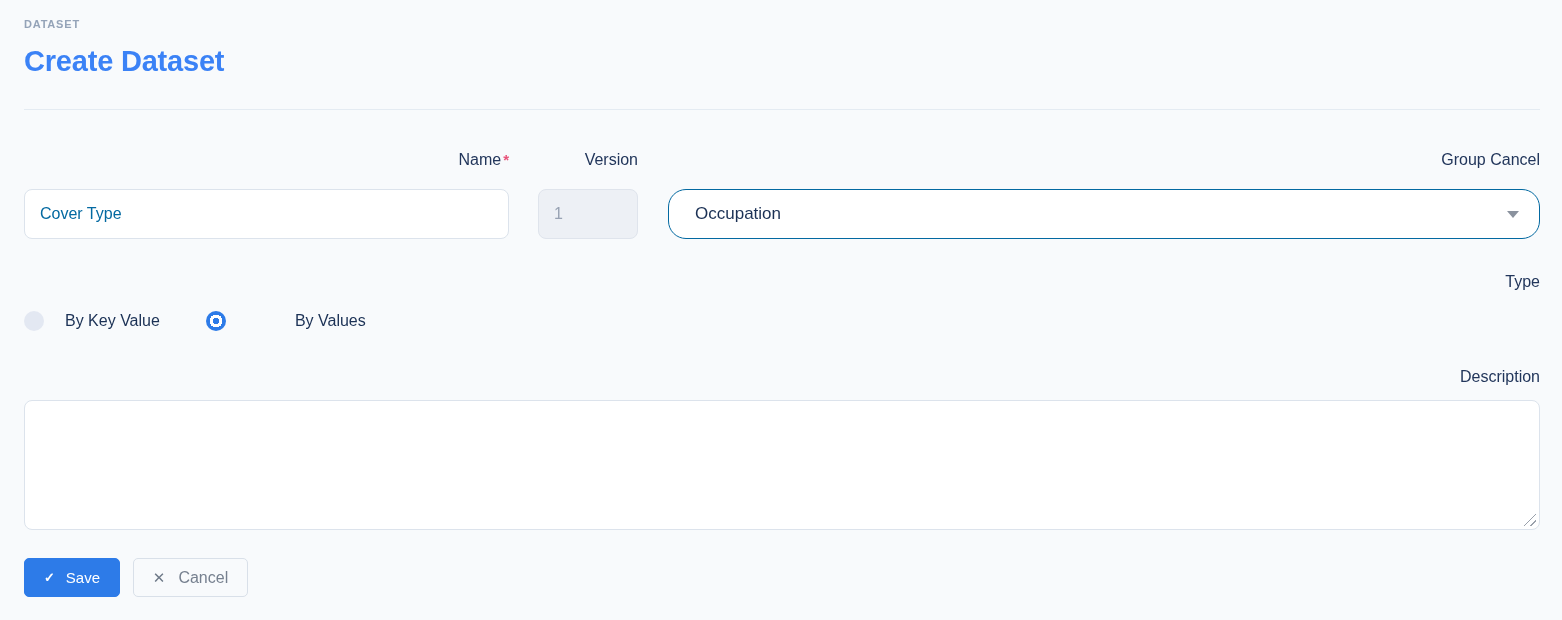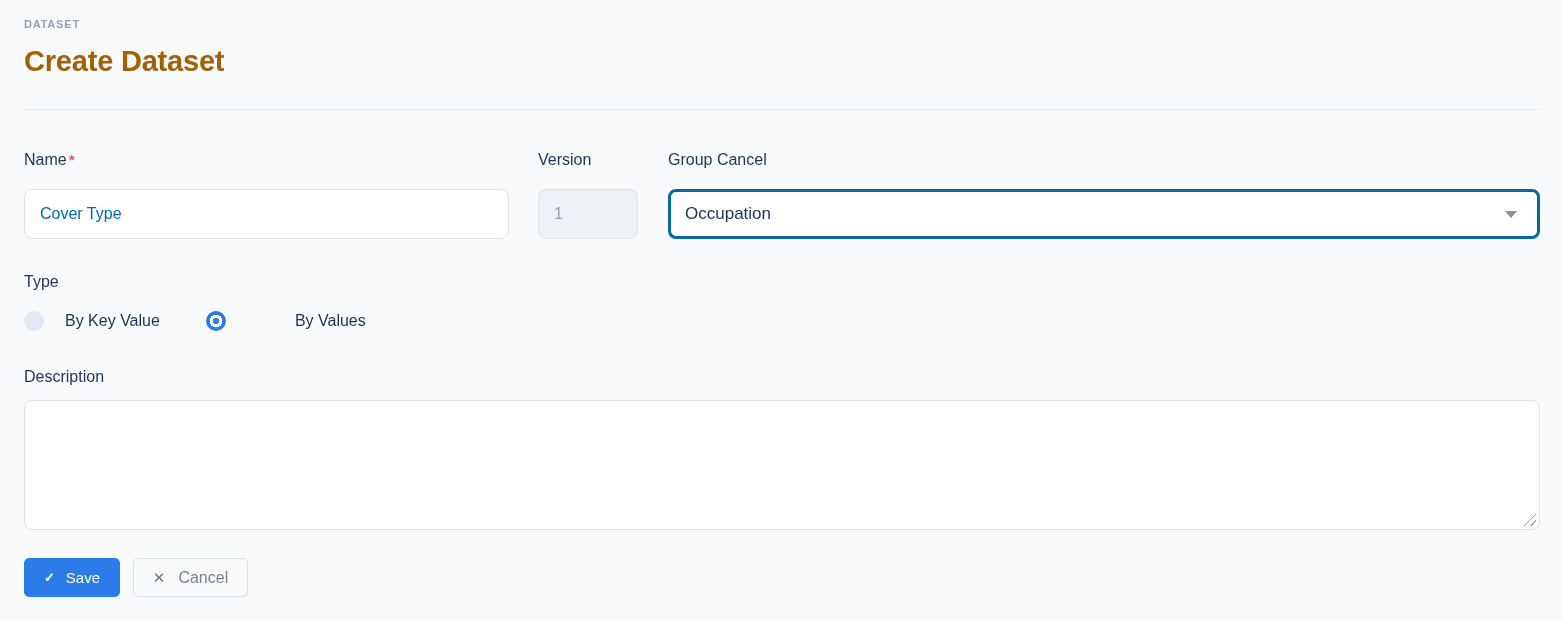--- a/index.html
+++ b/index.html
@@ -18,37 +18,38 @@
     letter-spacing: 0.8px;
     color: #94a3b8;
     line-height: 13px;
   }
   .title {
     margin-top: 13px;
     font-size: 29px;
     font-weight: 700;
     line-height: 34px;
     letter-spacing: -0.2px;
-    color: #a16207;
+    color: #3b82f6;
   }
   .divider {
     margin-top: 31px;
     height: 1px;
     background: #e4ebf2;
   }
 
   
   .field-row { display: flex; margin-top: 40px; }
   .field label, .section-label {
     display: block;
     font-size: 16px;
     font-weight: 500;
     color: #22365b;
     line-height: 20px;
     margin-bottom: 19px;
+    text-align: right;
   }
   .req { color: #e8537a; font-size: 15px; font-weight: 700; margin-left: 2px; }
   .f-name { width: 485px; margin-right: 29px; }
   .f-tag { width: 357px; margin-right: 30px; }
   .f-version { width: 100px; margin-right: 30px; }
   .f-group { flex: 1; }
 
   .text-input {
     width: 100%;
     height: 50px;
@@ -64,23 +65,23 @@
   .text-input:disabled {
     background: #edf0f5;
     border-color: #dfe4ec;
     color: #98a2b3;
   }
 
   .select-box {
     width: 100%;
     height: 50px;
     background: #ffffff;
-    border: 3px solid #0369a1;
-    border-radius: 8px;
-    padding: 0 20px 0 14px;
+    border: 1px solid #0369a1;
+    border-radius: 18px;
+    padding: 0 20px 0 26px;
     display: flex;
     align-items: center;
     justify-content: space-between;
     cursor: pointer;
   }
   .select-value { font-size: 17px; color: #1b3155; }
   .caret-down {
     width: 0; height: 0;
     border-left: 6px solid transparent;
     border-right: 6px solid transparent;

